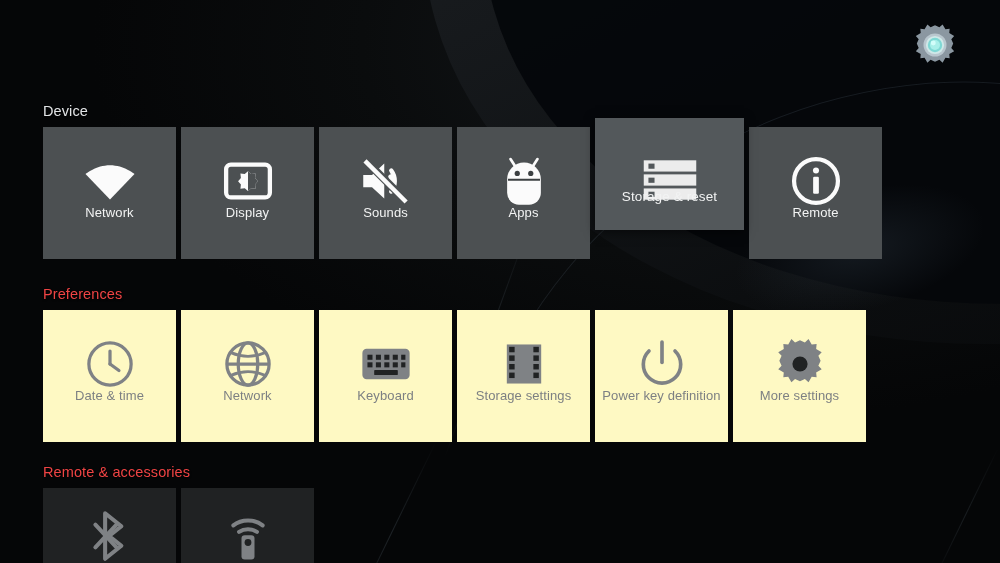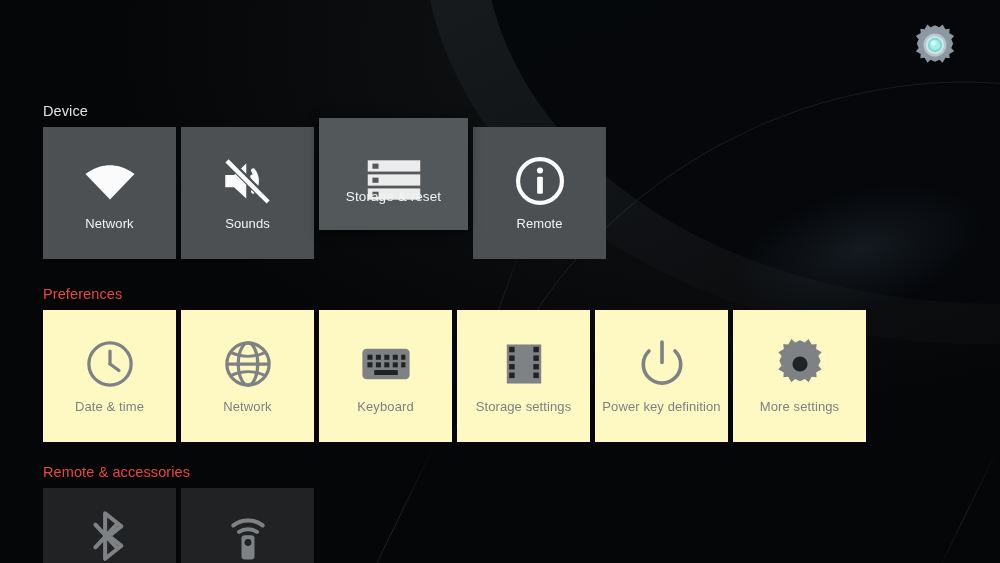--- a/index.html
+++ b/index.html
@@ -139,21 +139,21 @@
   .tile .icon {
     margin-top: 26px;
     width: 56px;
     height: 56px;
     display: flex;
     align-items: center;
     justify-content: center;
   }
   .tile .label {
     position: absolute;
-    bottom: 28px;
+    bottom: 39px;
     left: 0; right: 0;
     text-align: center;
     font-size: 13px;
     color: #f2f3f3;
     letter-spacing: .1px;
   }
 
   
   .tile.focused {
     width: 149px;
@@ -225,34 +225,57 @@
 
         <div class="tile">
           <span class="icon">
             <svg viewBox="0 0 64 64" width="58" height="58">
               <path d="M32 14 C16 14 4 24 4 24 L32 53 L60 24 C60 24 48 14 32 14 Z" class="ic-bright"></path>
             </svg>
           </span>
           <span class="label">Network</span>
         </div>
 
+        <div class="tile">
+          <span class="icon">
+            <svg viewBox="0 0 64 64" width="50" height="50">
+              <rect x="4" y="11" width="56" height="42" rx="6" ry="6" fill="none" stroke="#fbfbfb" stroke-width="5.5"></rect>
+              <path d="M32 19.5 l4.2 3.6 5.5-0.6 -0.6 5.5 3.6 4.2 -3.6 4.2 0.6 5.5 -5.5-0.6 -4.2 3.6 -4.2-3.6 -5.5 0.6 0.6-5.5 -3.6-4.2 3.6-4.2 -0.6-5.5 5.5 0.6z" fill="#fbfbfb"></path>
+              <path d="M32 19.5 l4.2 3.6 5.5-0.6 -0.6 5.5 3.6 4.2 -3.6 4.2 0.6 5.5 -5.5-0.6 -4.2 3.6 Z" fill="#4c5052"></path>
+            </svg>
+          </span>
+          <span class="label">Display</span>
+        </div>
 
         <div class="tile">
           <span class="icon">
             <svg viewBox="0 0 64 64" width="56" height="56">
               <path d="M6 25 h10 L30 12 v40 L16 39 H6 Z" class="ic-bright"></path>
               <path d="M38 20 a20 20 0 0 1 0 24" fill="none" stroke="#fbfbfb" stroke-width="5" stroke-linecap="round"></path>
               <path d="M37 27 a11 11 0 0 1 0 10" fill="none" stroke="#fbfbfb" stroke-width="5" stroke-linecap="round"></path>
               <line x1="8" y1="8" x2="56" y2="56" stroke="#4c5052" stroke-width="9"></line>
               <line x1="8" y1="9" x2="55" y2="56" stroke="#fbfbfb" stroke-width="5"></line>
             </svg>
           </span>
           <span class="label">Sounds</span>
         </div>
 
+        <div class="tile">
+          <span class="icon">
+            <svg viewBox="0 0 64 64" width="54" height="54">
+              <line x1="16" y1="6" x2="23" y2="17" stroke="#fbfbfb" stroke-width="3.2" stroke-linecap="round"></line>
+              <line x1="48" y1="6" x2="41" y2="17" stroke="#fbfbfb" stroke-width="3.2" stroke-linecap="round"></line>
+              <path d="M12 30 a20 20 0 0 1 40 0 v16 a14 14 0 0 1 -14 14 h-12 a14 14 0 0 1 -14 -14 Z" class="ic-bright"></path>
+              <line x1="13" y1="30.5" x2="51" y2="30.5" stroke="#3c4042" stroke-width="2.4"></line>
+              <circle cx="24" cy="23" r="3.1" fill="#3c4042"></circle>
+              <circle cx="40" cy="23" r="3.1" fill="#3c4042"></circle>
+            </svg>
+          </span>
+          <span class="label">Apps</span>
+        </div>
 
         <div class="tile focused">
           <span class="icon">
             <svg viewBox="0 0 64 64" width="60" height="60">
               <rect x="4" y="11" width="56" height="12" fill="#ececec"></rect>
               <rect x="4" y="26" width="56" height="12" fill="#ececec"></rect>
               <rect x="4" y="41" width="56" height="12" fill="#ececec"></rect>
               <rect x="9" y="14.5" width="6.5" height="5.5" fill="#53585b"></rect>
               <rect x="9" y="29.5" width="6.5" height="5.5" fill="#53585b"></rect>
               <rect x="9" y="44.5" width="6.5" height="5.5" fill="#53585b"></rect>

